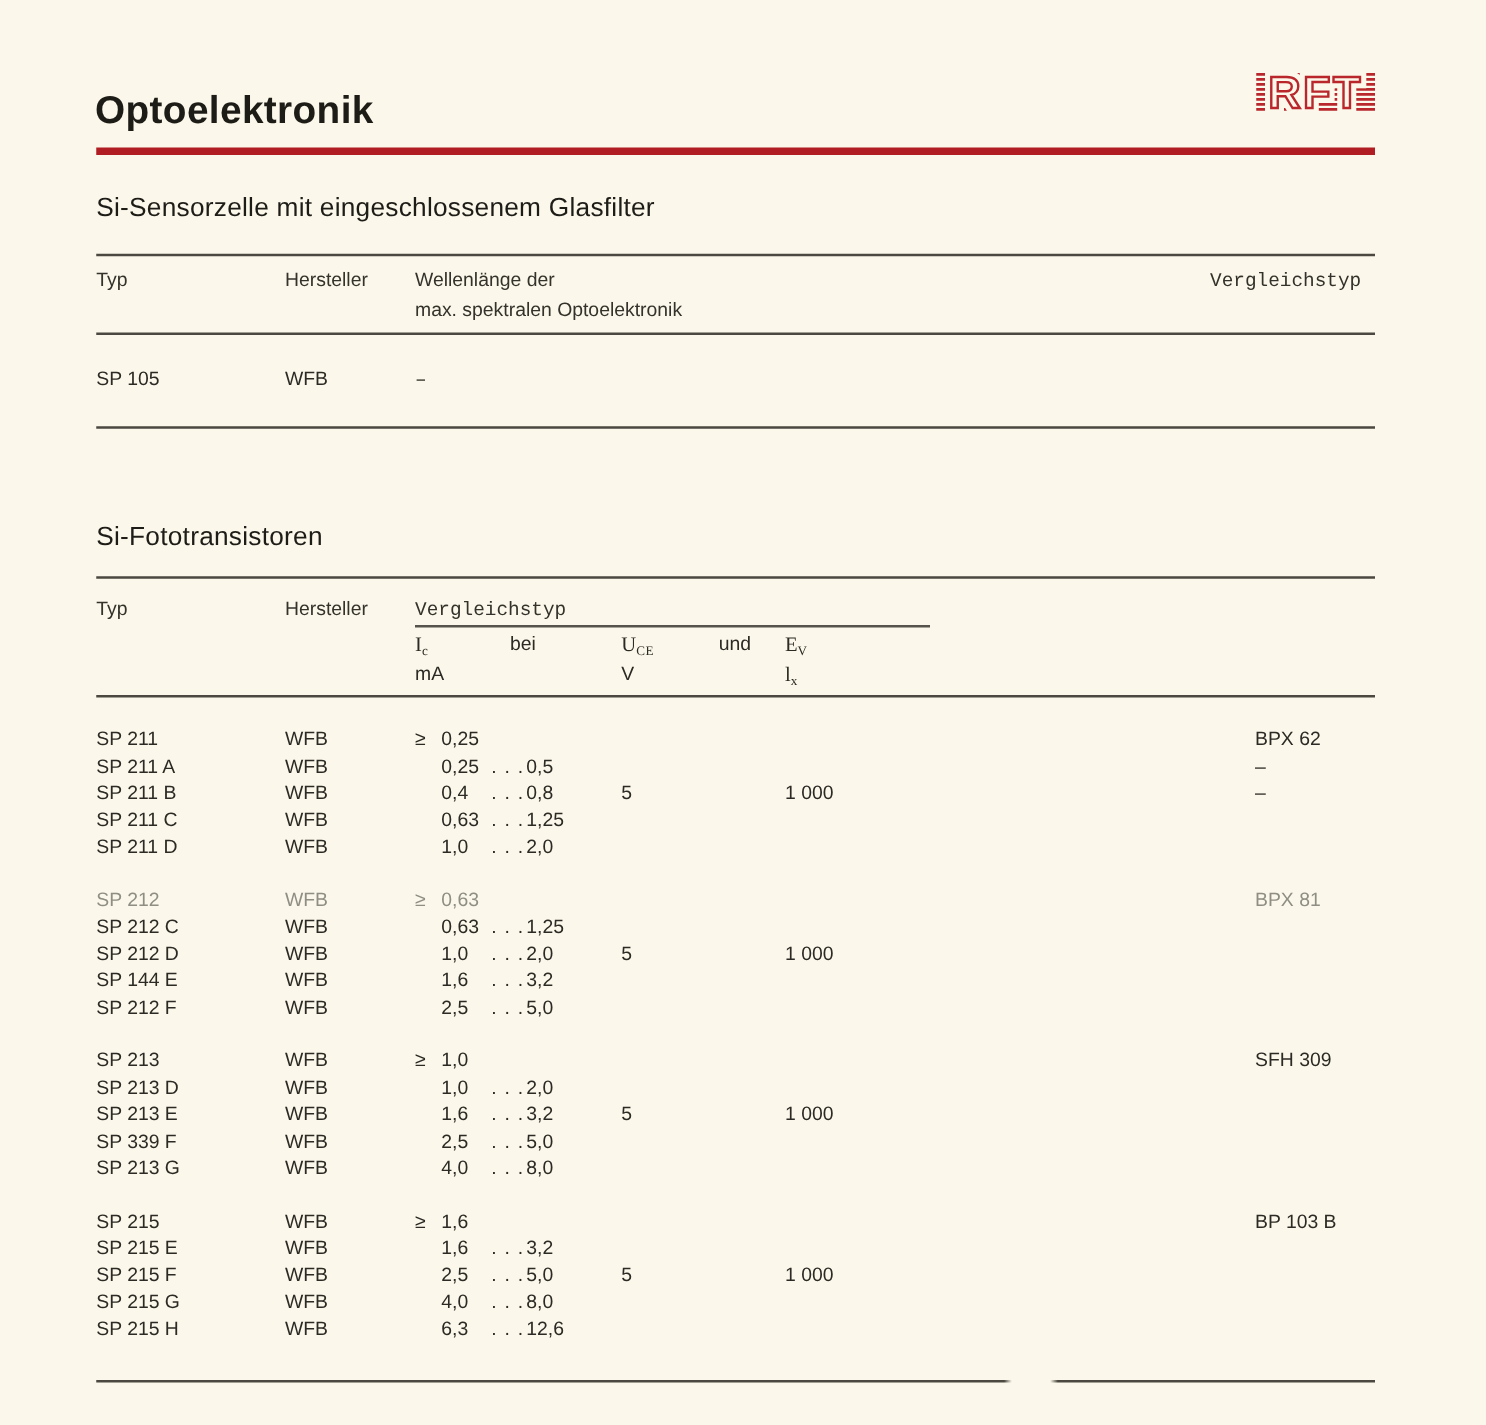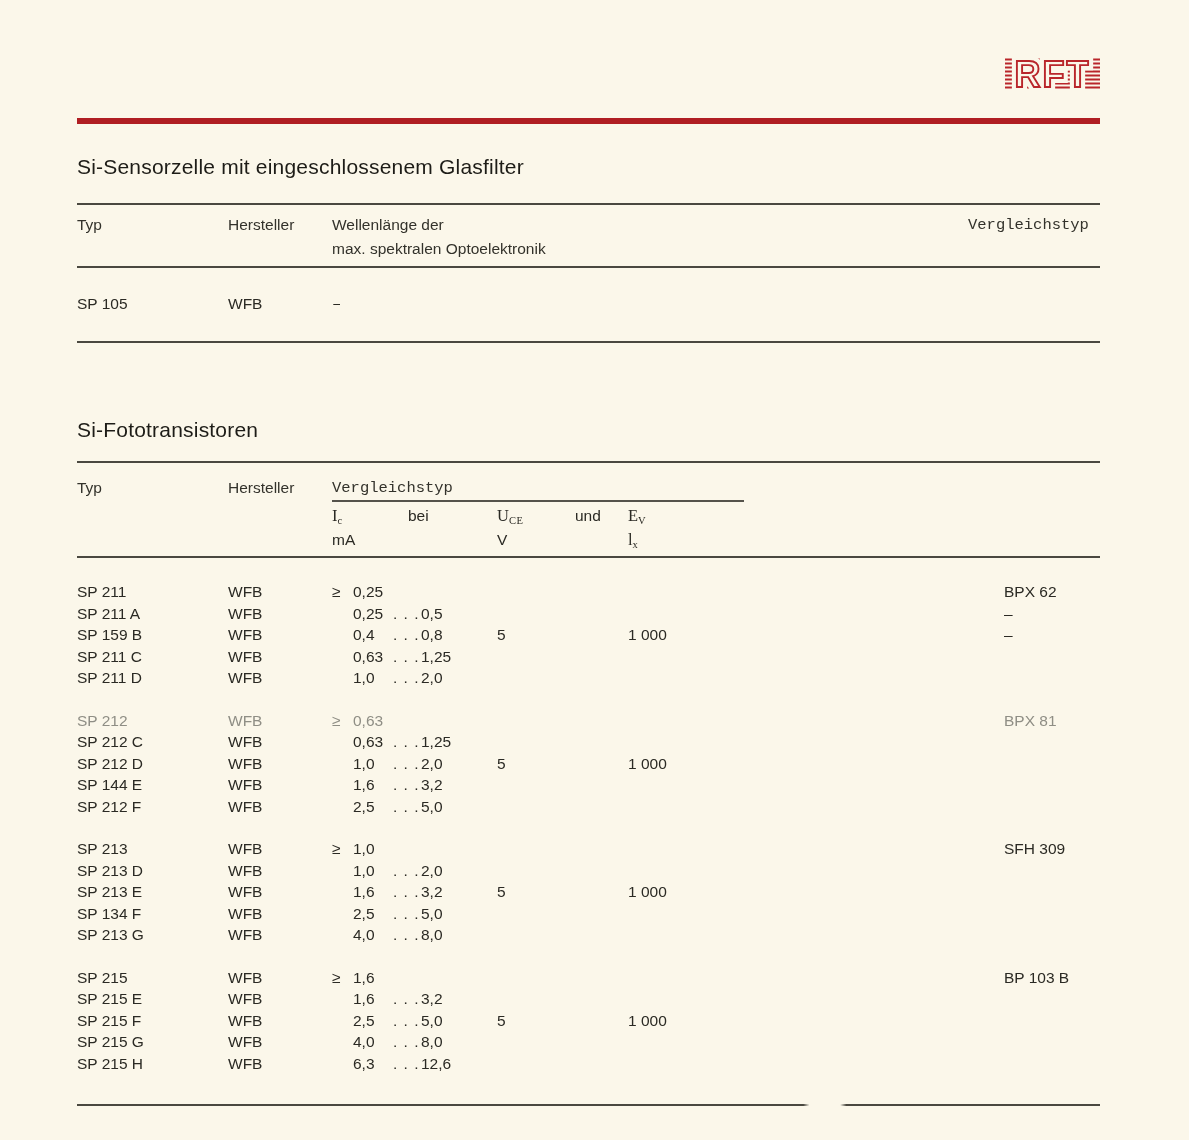--- a/index.html
+++ b/index.html
@@ -71,20 +71,21 @@
   .c-und { width:53px; flex:none; }
   .c-ev  { width:340px; flex:none; }
   .c-vgl { width:132px; flex:none;margin-left:36px; }
   .faded { color:#8f8e85; }
 </style>
 </head>
 <body>
 
 <div class="page">
 
+  <div class="abs title">Optoelektronik</div>
 
   <svg class="abs logo" width="97" height="46" viewBox="0 0 97 46">
     <g stroke="#b9262b" stroke-width="2.1">
       <line x1="1" y1="7.5" x2="96" y2="7.5"></line>
       <line x1="1" y1="11.5" x2="96" y2="11.5"></line>
       <line x1="1" y1="15.5" x2="96" y2="15.5"></line>
       <line x1="1" y1="19.5" x2="96" y2="19.5"></line>
       <line x1="1" y1="23.5" x2="96" y2="23.5"></line>
       <line x1="1" y1="27.5" x2="96" y2="27.5"></line>
       <line x1="1" y1="31.5" x2="96" y2="31.5"></line>
@@ -174,21 +175,21 @@
       <span class="c-min">0,25</span>
       <span class="c-dots">. . .</span>
       <span class="c-max">0,5</span>
     </span>
     <span class="c-uce"></span>
     <span class="c-und"></span>
     <span class="c-ev"></span>
     <span class="c-vgl">–</span>
   </div>
         <div class="t2row">
-    <span class="c-typ">SP 159 B</span>
+    <span class="c-typ">SP 211 B</span>
     <span class="c-her">WFB</span>
     <span class="c-range">
       <span class="c-ge"></span>
       <span class="c-min">0,4</span>
       <span class="c-dots">. . .</span>
       <span class="c-max">0,8</span>
     </span>
     <span class="c-uce">5</span>
     <span class="c-und"></span>
     <span class="c-ev">1 000</span>
@@ -332,21 +333,21 @@
       <span class="c-min">1,6</span>
       <span class="c-dots">. . .</span>
       <span class="c-max">3,2</span>
     </span>
     <span class="c-uce">5</span>
     <span class="c-und"></span>
     <span class="c-ev">1 000</span>
     <span class="c-vgl"></span>
   </div>
         <div class="t2row">
-    <span class="c-typ">SP 134 F</span>
+    <span class="c-typ">SP 339 F</span>
     <span class="c-her">WFB</span>
     <span class="c-range">
       <span class="c-ge"></span>
       <span class="c-min">2,5</span>
       <span class="c-dots">. . .</span>
       <span class="c-max">5,0</span>
     </span>
     <span class="c-uce"></span>
     <span class="c-und"></span>
     <span class="c-ev"></span>

